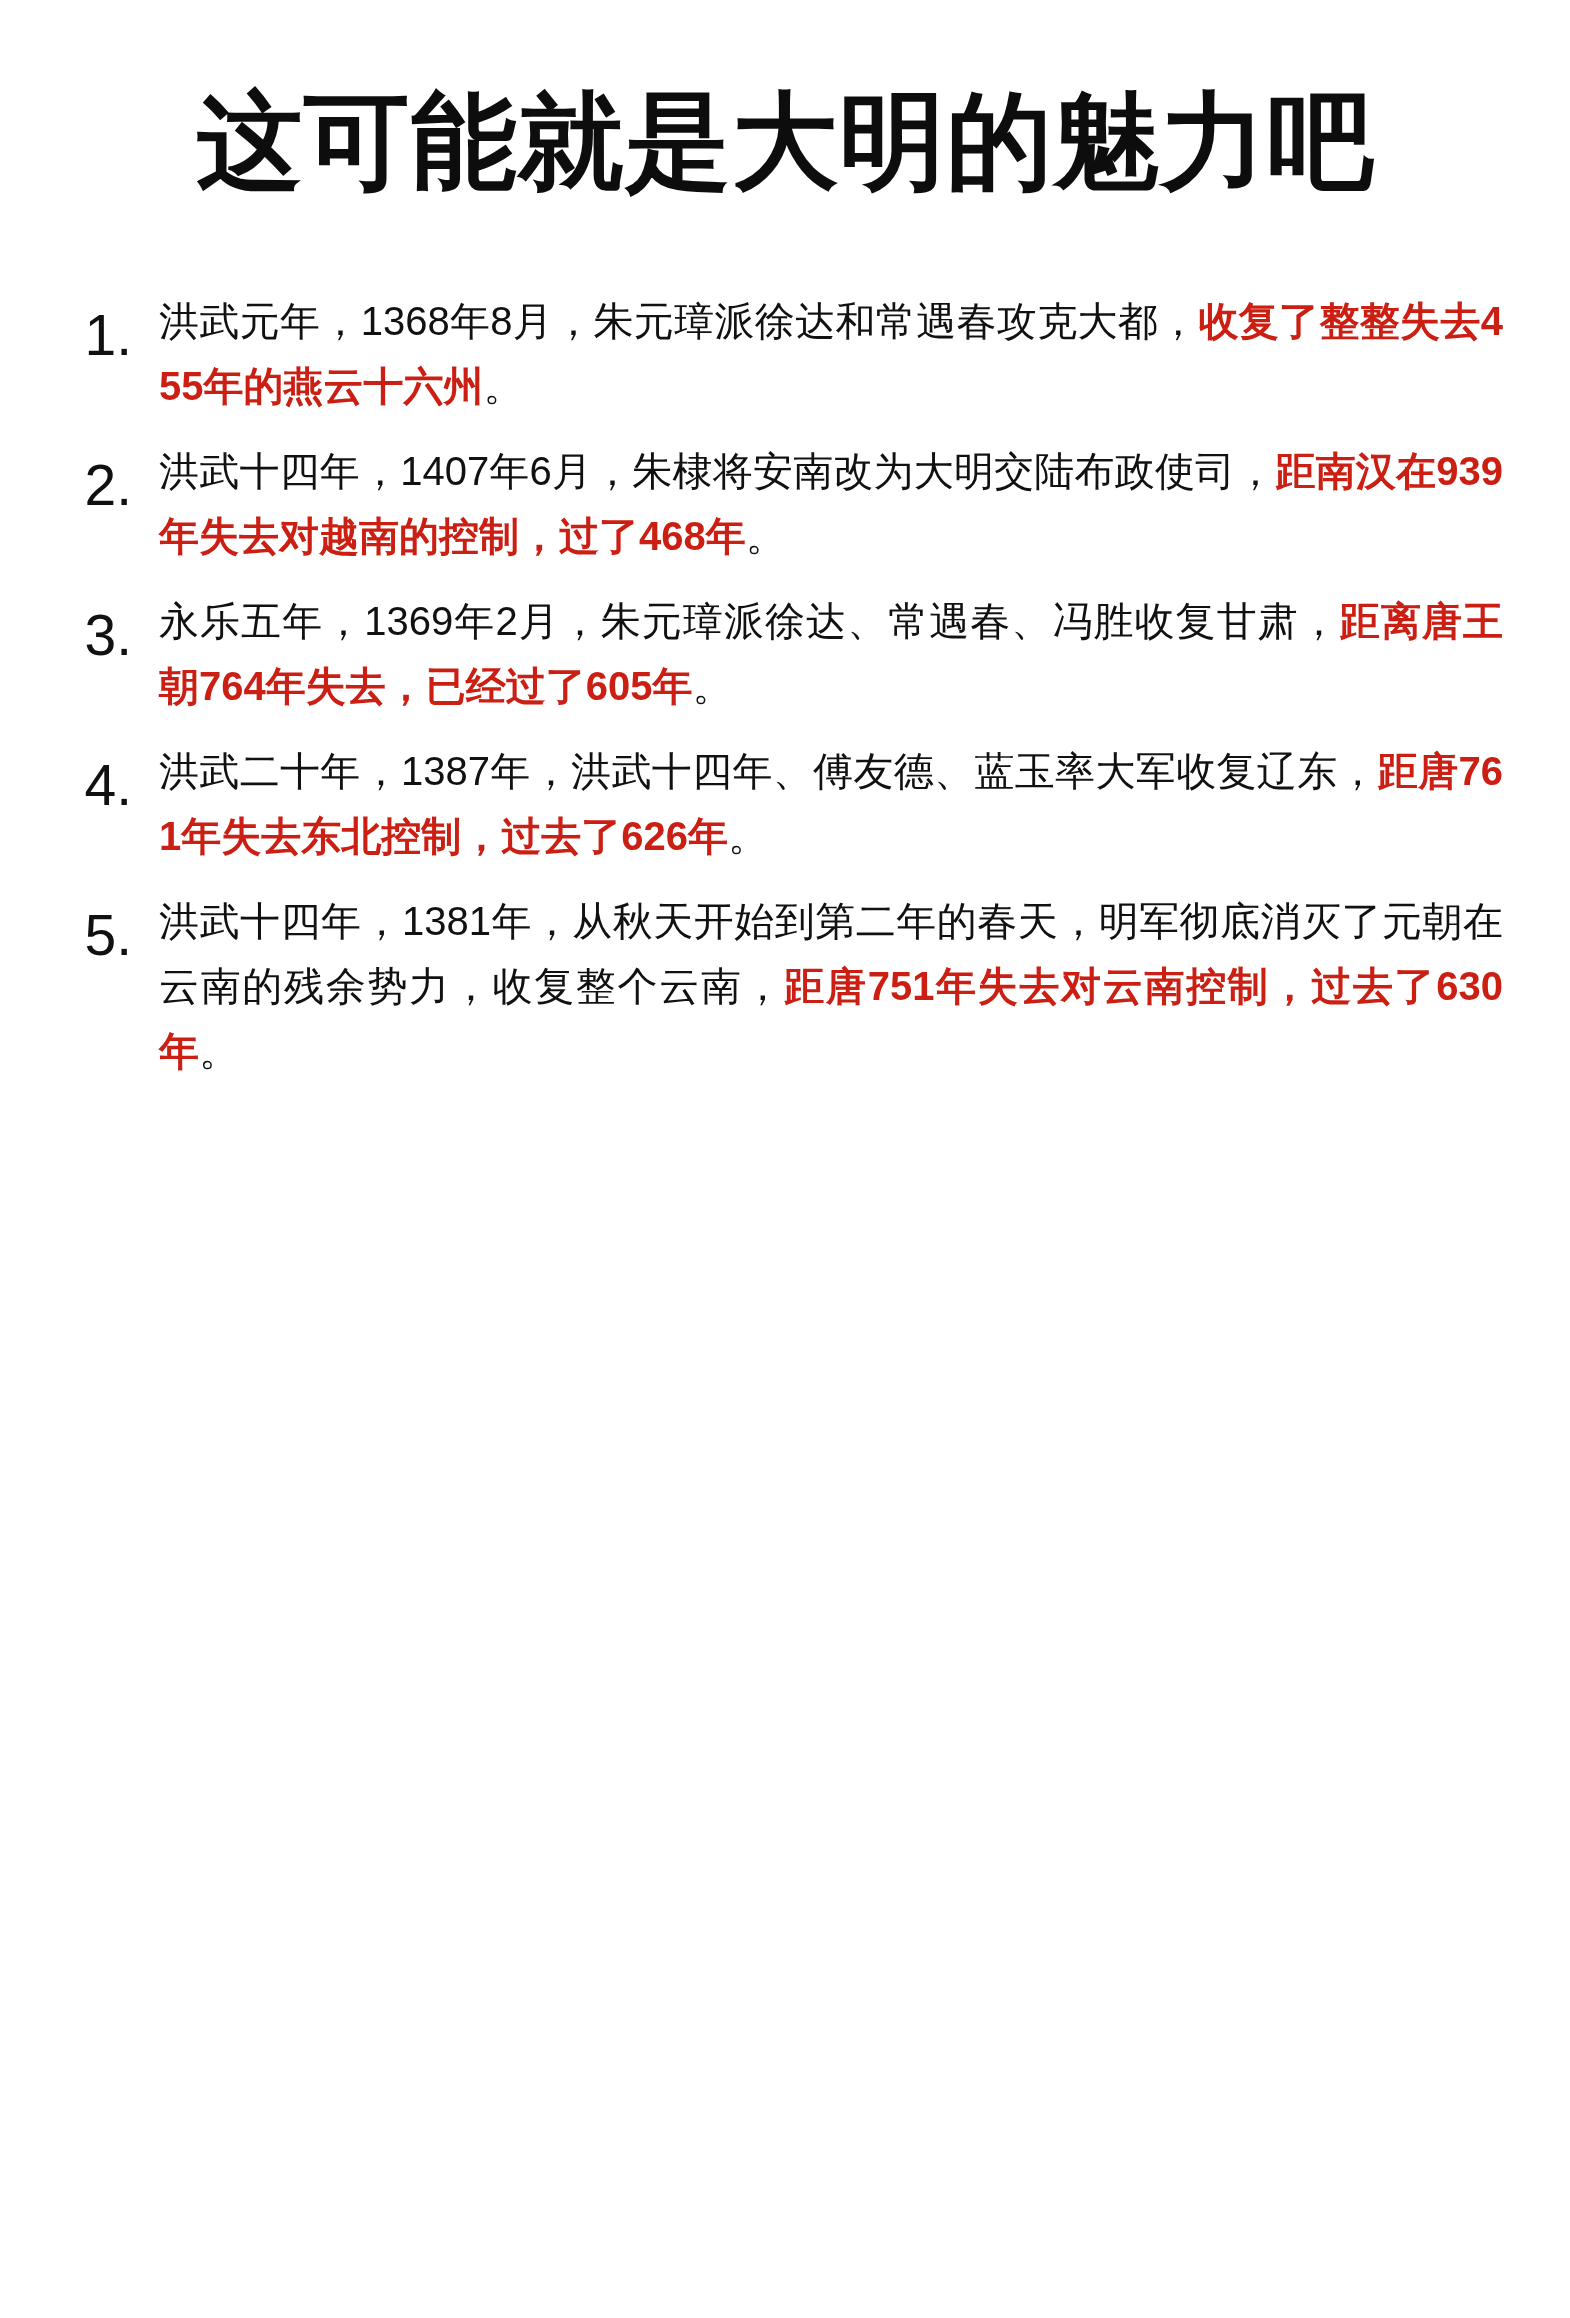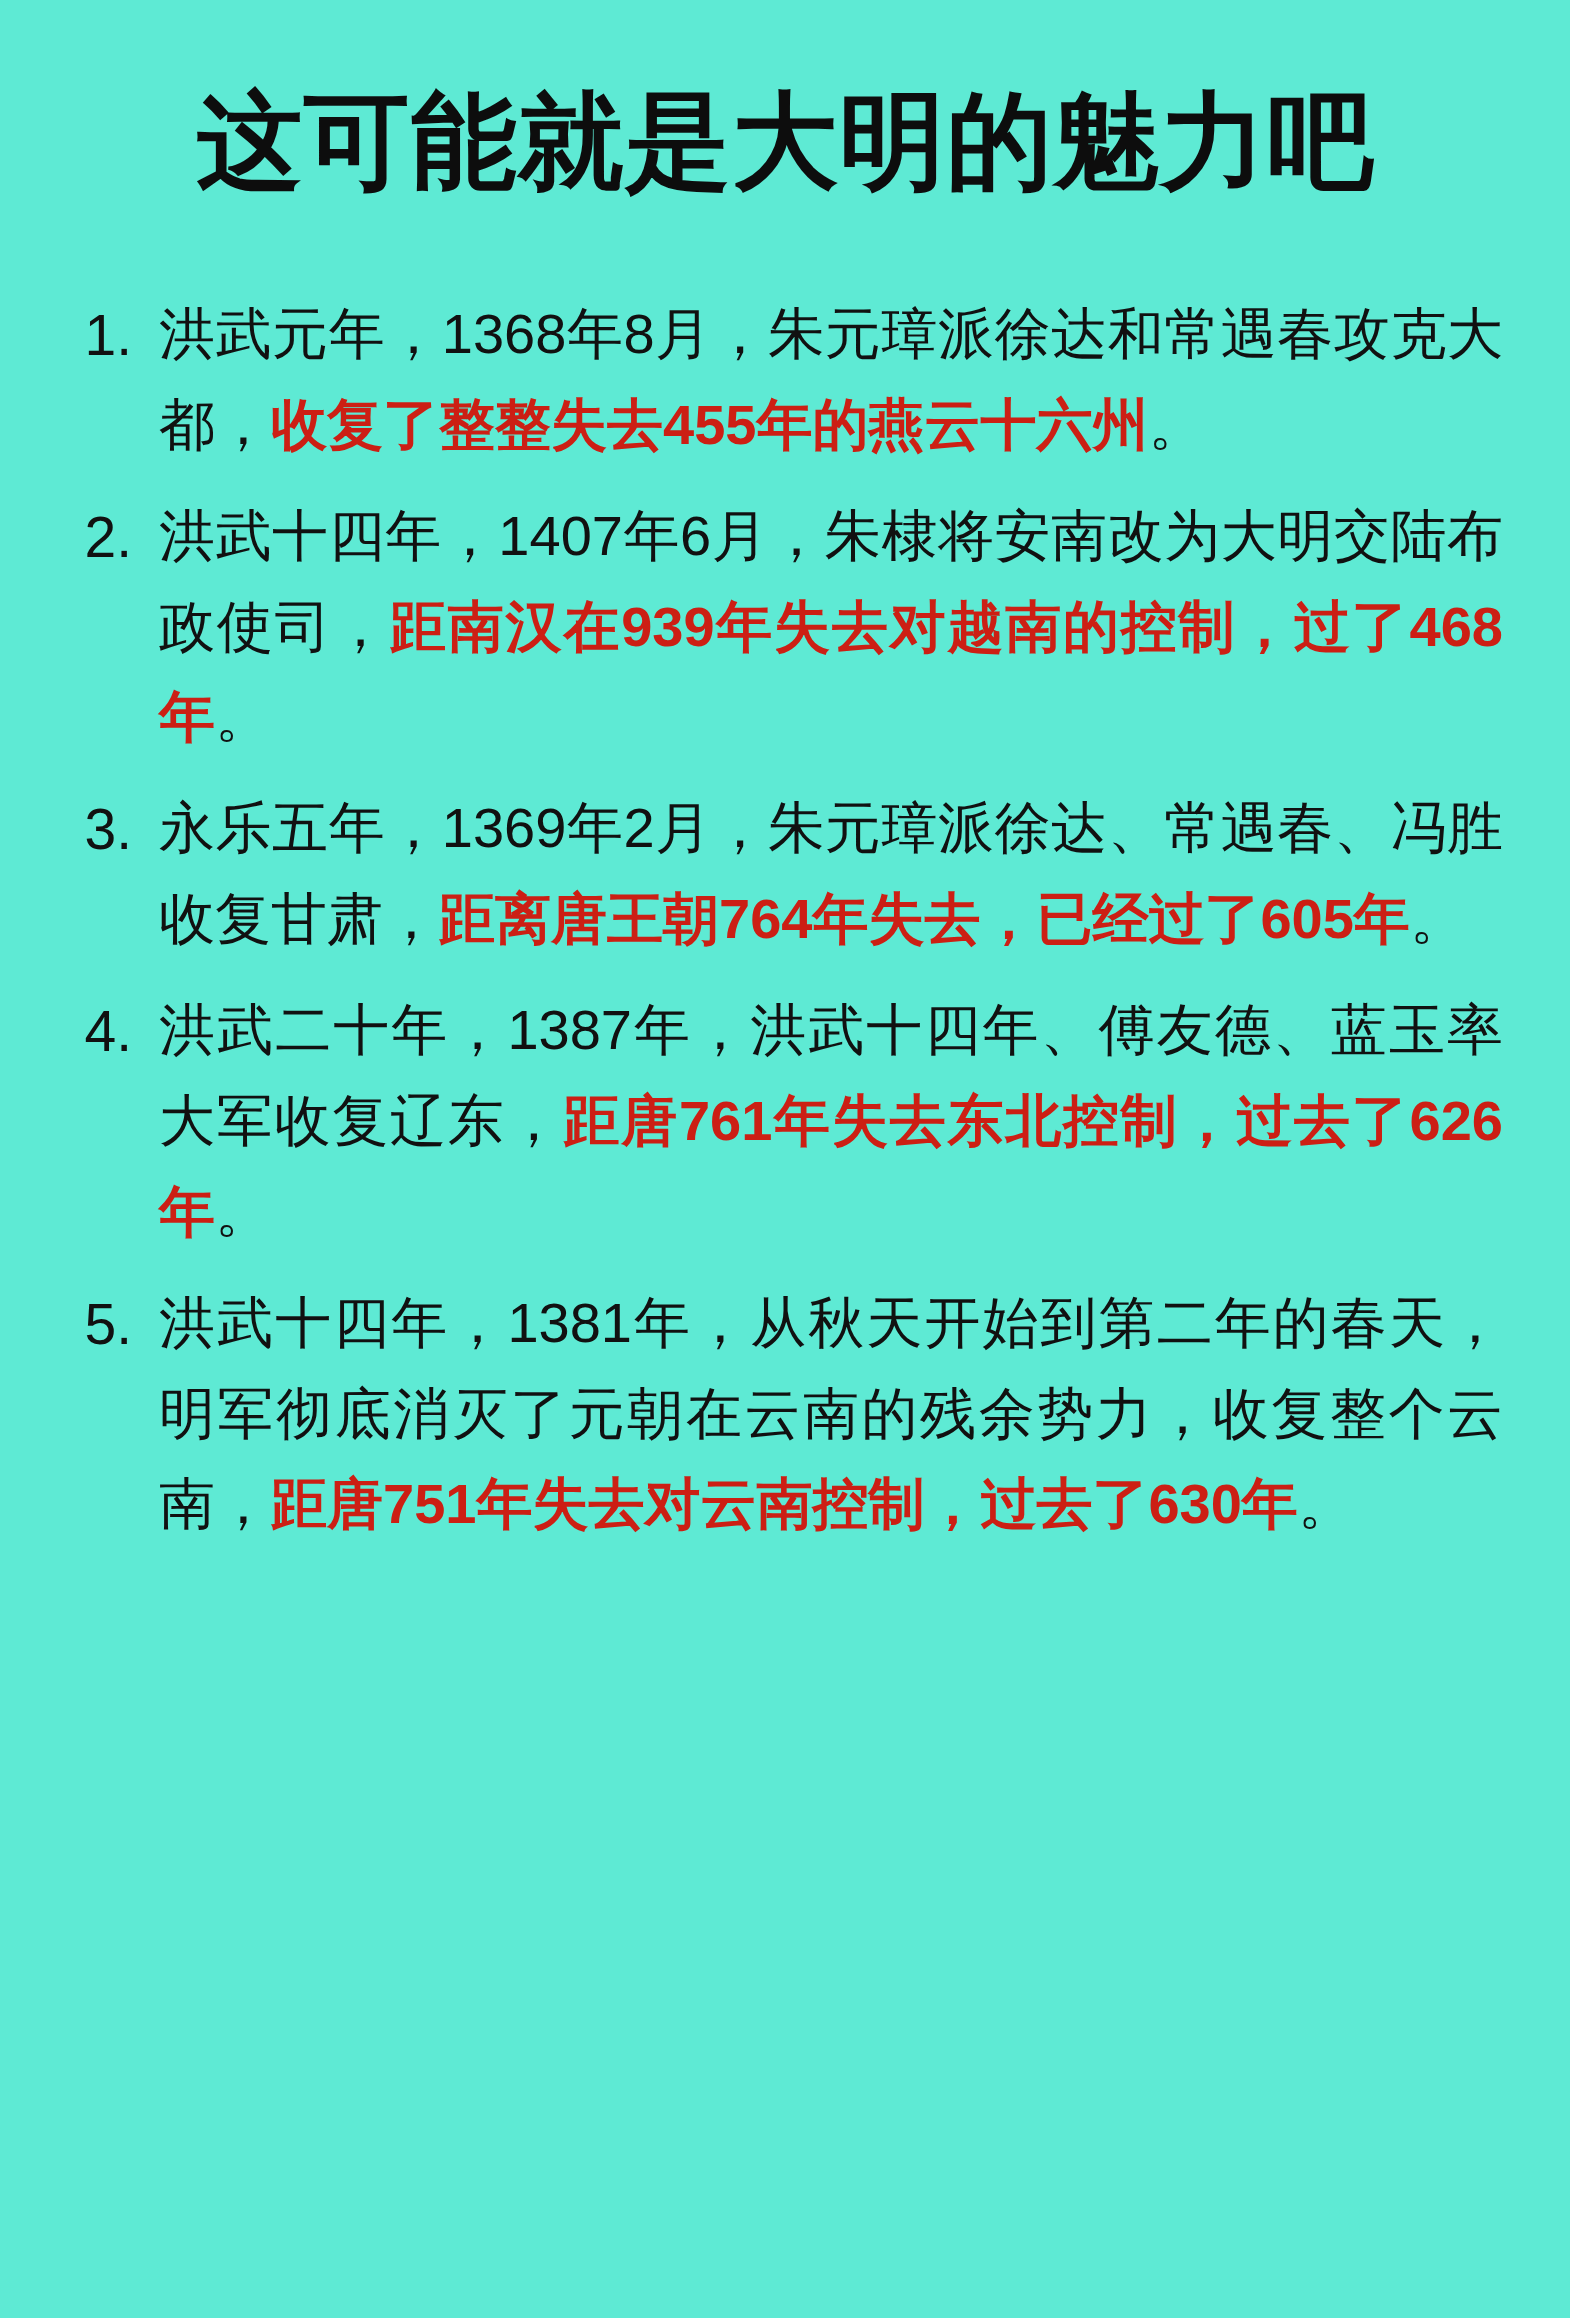--- a/index.html
+++ b/index.html
@@ -11,21 +11,21 @@
     width: 1571px;
     height: 2319px;
     font-family: "Liberation Sans", "DejaVu Sans", sans-serif;
     color: #111111;
     overflow: hidden;
   }
   .page {
     box-sizing: border-box;
     width: 1571px;
     height: 2319px;
-    background: #5eead4;
+    background: #ffffff;
     padding: 79px 68px 0 68px;
   }
   .title {
     text-align: center;
     font-size: 106px;
     font-weight: 900;
     letter-spacing: 1.1px;
     line-height: 1.18;
     color: #0d0d0d;
     margin: 0 0 85px 0;
@@ -47,21 +47,21 @@
     text-align: right;
     padding-right: 27px;
     font-size: 57px;
     line-height: 1.62;
     font-weight: 400;
     color: #111111;
     box-sizing: border-box;
   }
   .body {
     flex: 1 1 auto;
-    font-size: 56px;
+    font-size: 40px;
     line-height: 1.62;
     letter-spacing: 0px;
     text-align: justify;
     text-justify: inter-character;
     word-break: break-all;
   }
   .black {
     color: #111111;
     font-weight: 400;
   }

